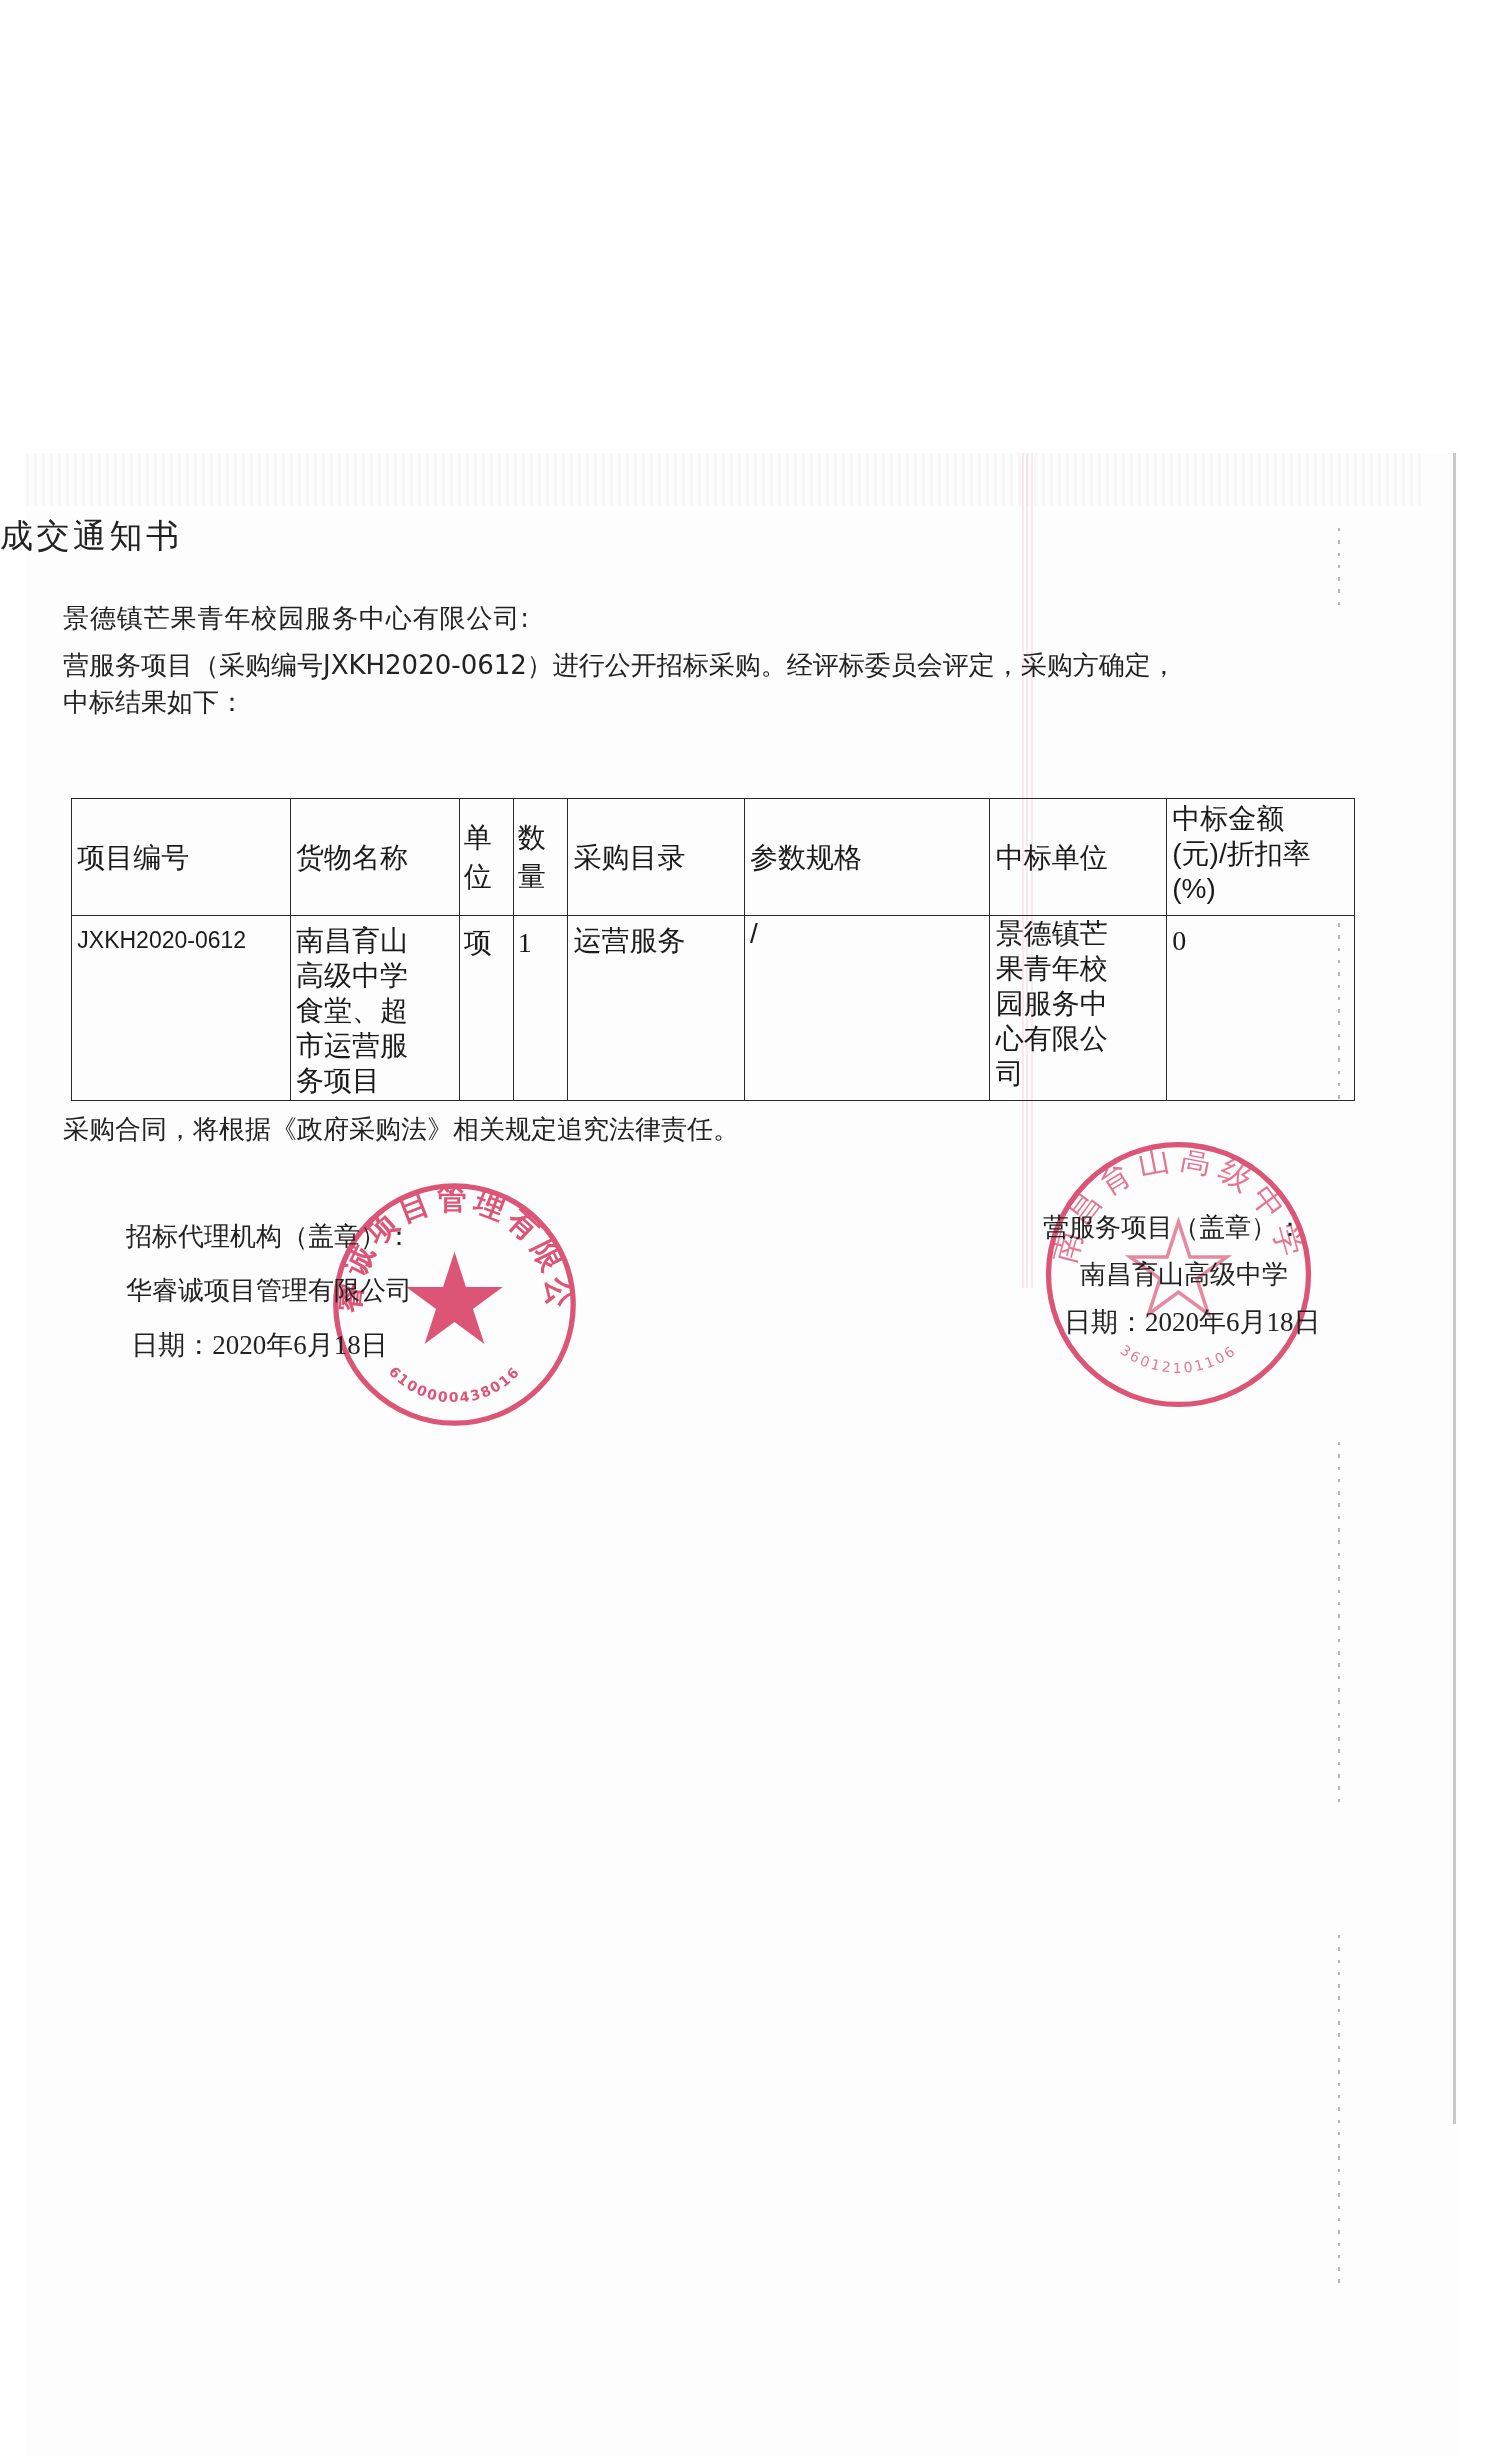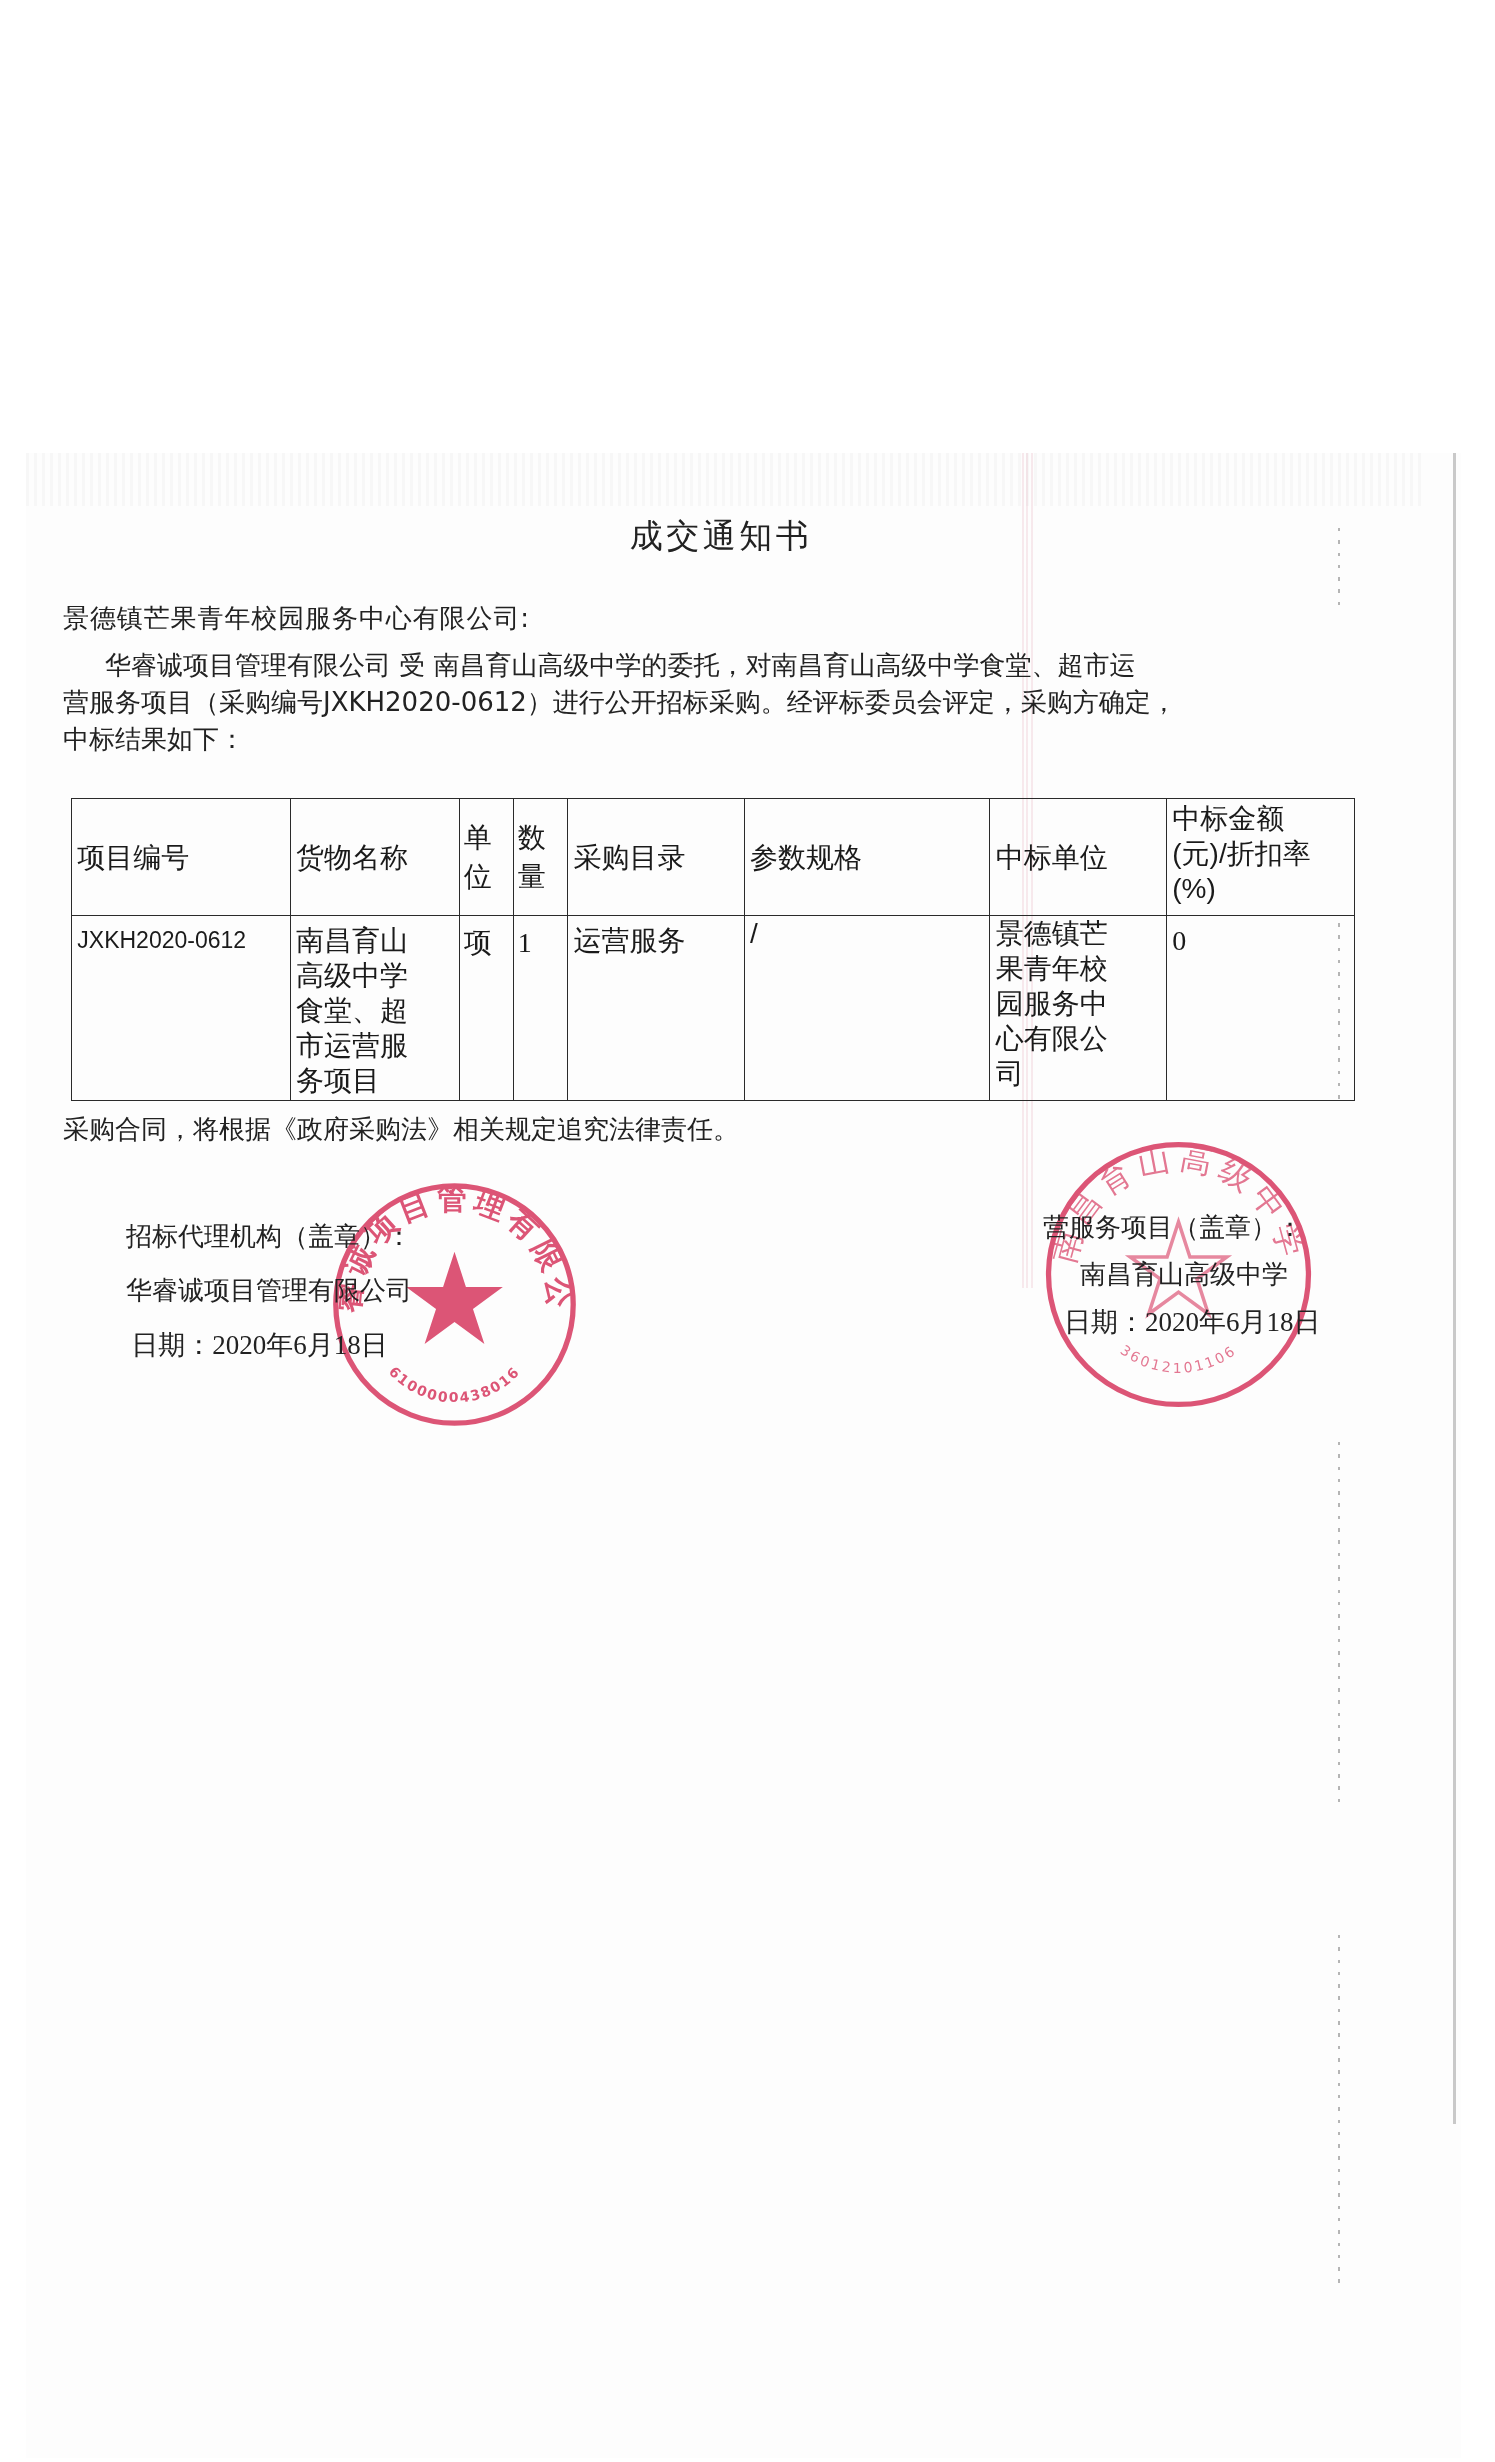--- a/index.html
+++ b/index.html
@@ -54,21 +54,21 @@
       left: 1338px;
       width: 1.8px;
       background: repeating-linear-gradient(180deg, #b5b5b5 0 3.5px, transparent 3.5px 12.3px);
     }
 
     .title {
       position: absolute;
       left: 0;
       width: 1442px;
       top: 514px;
-      text-align: center;
+      text-align: left;
       font-family: Liberation Serif, serif;
       font-size: 33px;
       letter-spacing: 3.5px;
       color: #222;
     }
     .salutation {
       position: absolute;
       left: 63px;
       top: 601px;
       font-family: "DejaVu Sans", "Liberation Sans", sans-serif;
@@ -163,21 +163,20 @@
 <div class="dash-mark" style="top:528px;height:79px;"></div>
 <div class="dash-mark" style="top:923px;height:176px;"></div>
 <div class="dash-mark" style="top:1442px;height:369px;"></div>
 <div class="dash-mark" style="top:1935px;height:352px;"></div>
 
 <div class="title">成交通知书</div>
 
 <div class="salutation">景德镇芒果青年校园服务中心有限公司:</div>
 
 <div class="intro">
-  <span class="line indent">华睿诚项目管理有限公司 受 南昌育山高级中学的委托，对南昌育山高级中学食堂、超市运</span>
   <span class="line">营服务项目（采购编号JXKH2020-0612）进行公开招标采购。经评标委员会评定，采购方确定，</span>
   <span class="line">中标结果如下：</span>
 </div>
 
 <table class="result-table">
   <tbody>
       <tr class="head-row">
     <th class="c0">项目编号</th>
     <th class="c1">货物名称</th>
     <th class="c2 narrow">

